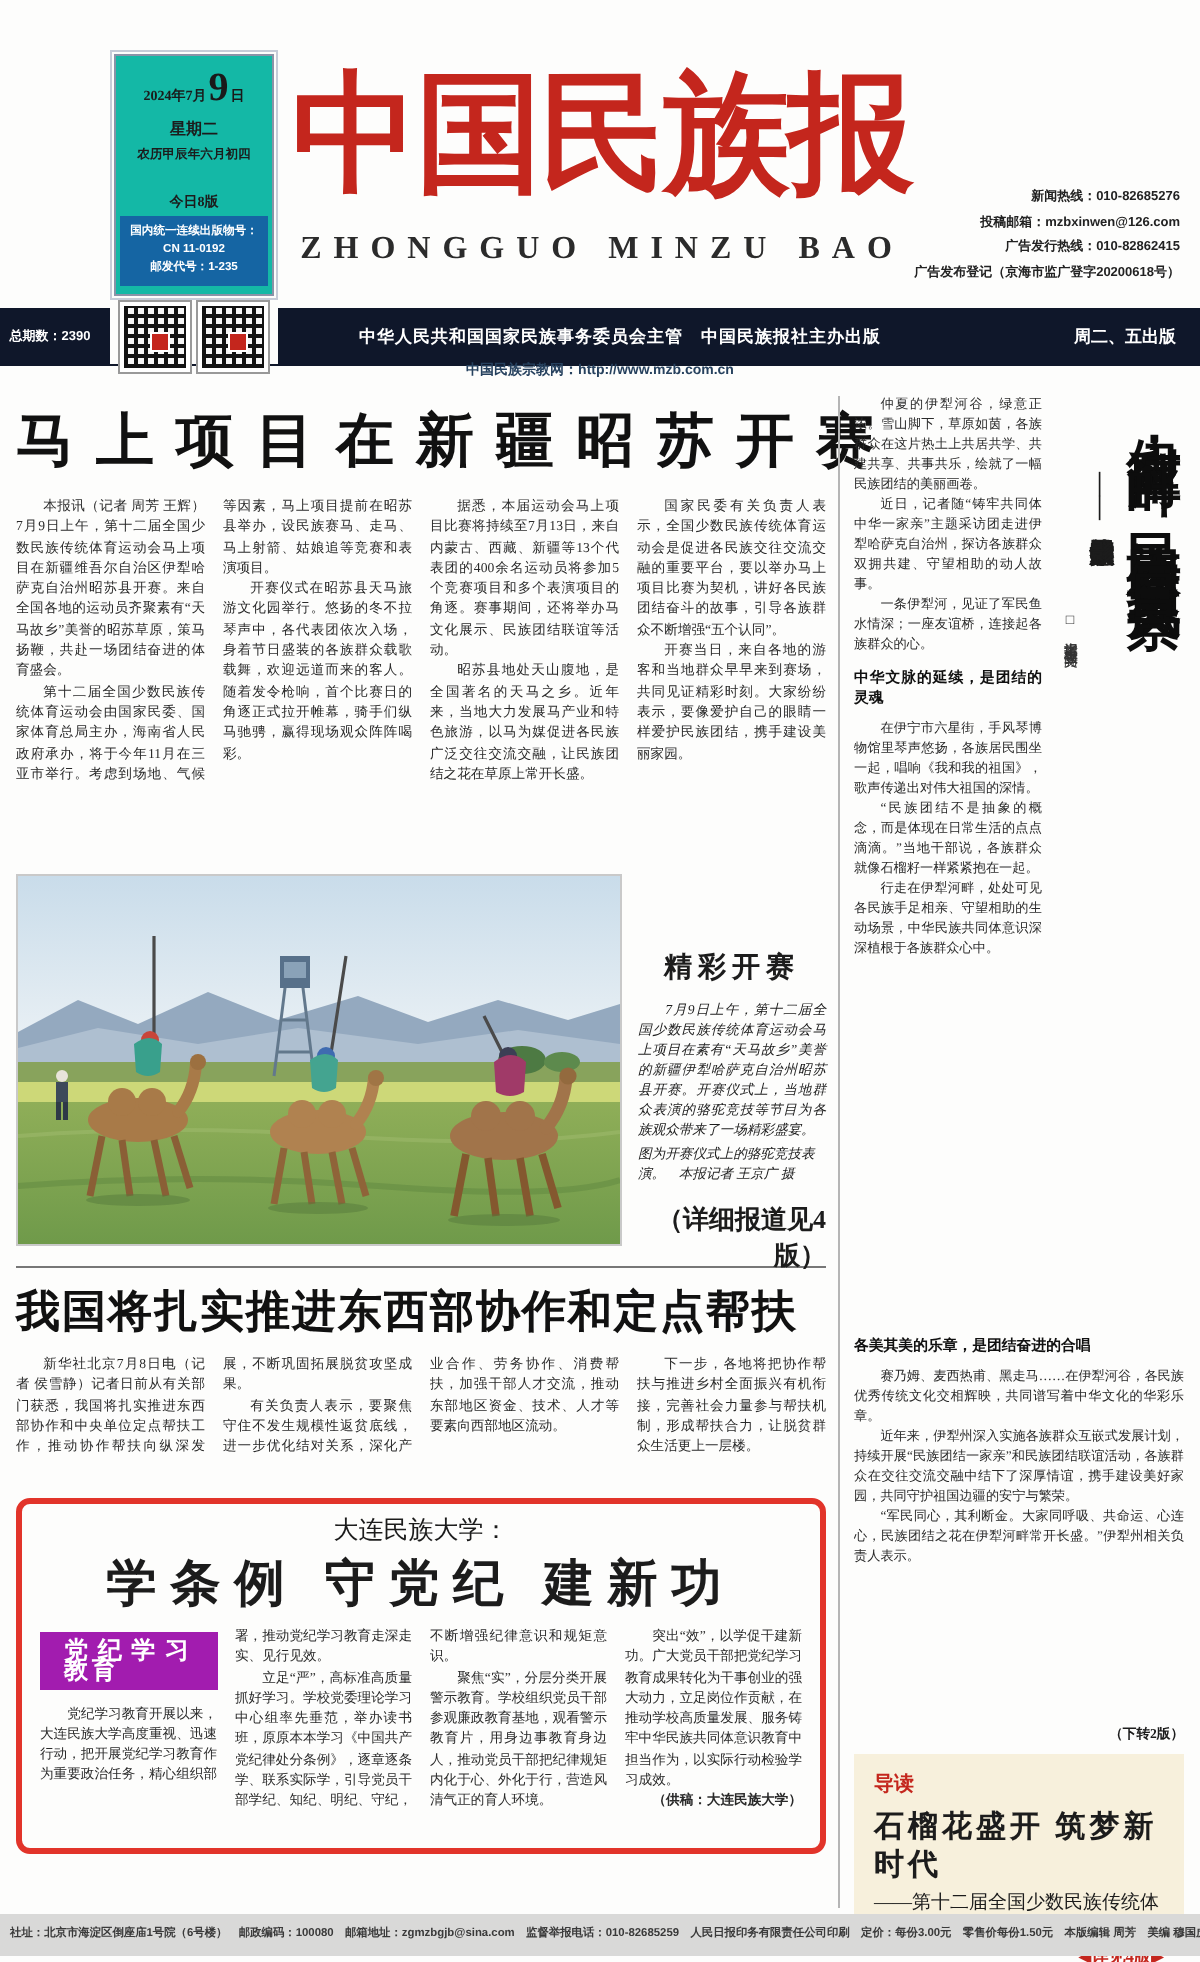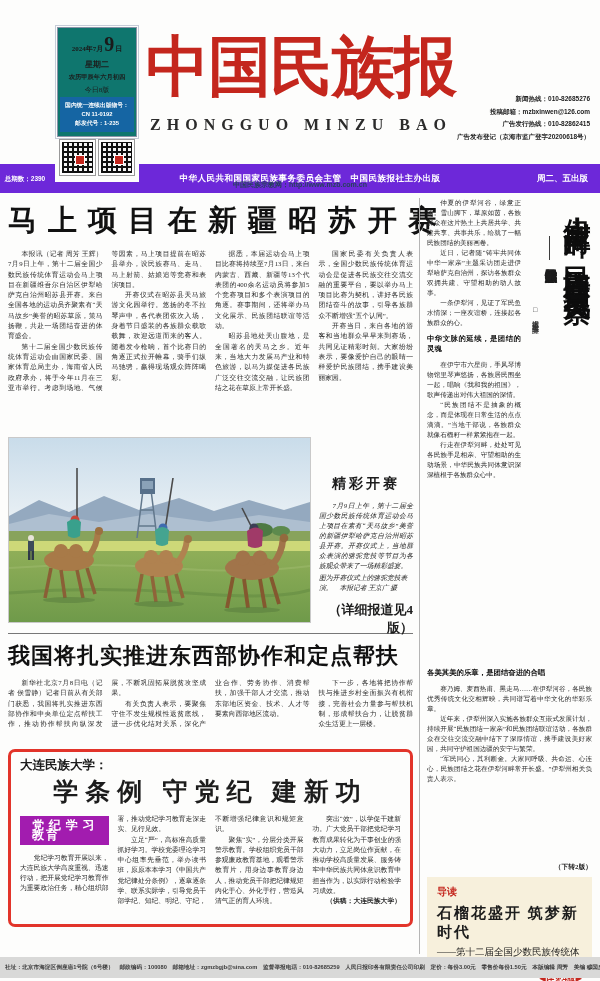--- a/index.html
+++ b/index.html
@@ -10,36 +10,36 @@
   
   .header { position:absolute; top:0; left:0; width:600px; height:196px; }
   .masthead-title { position:absolute; top:28px; left:138px; width:326px; text-align:center;
     font-size:63px; font-weight:bold; color:#c4261d; letter-spacing:-1px; line-height:78px;
     font-family:"Liberation Serif","DejaVu Serif",serif; transform:scaleY(1.04); }
   .masthead-pinyin { position:absolute; top:116px; left:138px; width:326px; text-align:center;
     font-size:16px; font-weight:bold; letter-spacing:6px; color:#2b2b2b; }
   .contacts { position:absolute; top:93px; right:10px; width:150px; text-align:right;
     font-size:6.5px; line-height:12.5px; color:#222; font-weight:bold; font-family:"Liberation Sans",sans-serif; }
 
-  .band { position:absolute; top:164px; left:0; width:600px; height:29px; background:#6d28d9; color:#fff;
+  .band { position:absolute; top:154px; left:0; width:600px; height:29px; background:#0f172a; color:#fff;
     font-family:"Liberation Sans",sans-serif; }
   .band-issue { position:absolute; left:0; top:0; width:50px; height:29px; line-height:29px; text-align:center; font-size:6.5px; font-weight:bold; }
   .band-org { position:absolute; left:140px; right:120px; top:0; height:29px; line-height:29px; text-align:center; font-size:8.5px; font-weight:bold; letter-spacing:0.5px; }
   .band-days { position:absolute; right:12px; top:0; height:29px; line-height:29px; font-size:8.5px; font-weight:bold; }
 
   .website-line { position:absolute; top:180px; left:0; width:600px; text-align:center; font-size:7px; font-weight:bold; color:#26415e; font-family:"Liberation Sans",sans-serif; }
 
   
   .datebox-col { position:absolute; top:27px; left:55px; width:84px; height:155px; background:#fdfdfc; z-index:3; padding:0 2px; }
-  .datebox { border:1px solid #8a93a8; outline:1px solid #c6ccd8; outline-offset:1px; background:#0f766e; text-align:center; padding:5px 2px 4px; }
+  .datebox { border:1px solid #8a93a8; outline:1px solid #c6ccd8; outline-offset:1px; background:#14b8a6; text-align:center; padding:5px 2px 4px; }
   .db-date { font-size:7px; font-weight:bold; color:#1a1a1a; }
   .db-day { font-size:20px; font-weight:bold; padding:0 1px; }
   .db-week { font-size:8px; font-weight:bold; margin-top:3px; }
   .db-lunar { font-size:6.3px; font-weight:bold; margin-top:3px; }
-  .db-pages { font-size:7px; font-weight:normal; margin-top:3px; }
+  .db-pages { font-size:7px; font-weight:bold; margin-top:14px; }
   .db-blue { background:#1565a3; color:#fff; font-size:5.8px; font-weight:bold; line-height:9px; padding:4px 1px; margin-top:2px; font-family:"Liberation Sans",sans-serif; }
   .qr-row { display:flex; justify-content:center; gap:4px; margin-top:3px; }
   .qr { width:35px; height:35px; border:2px solid #fff; outline:1px solid #999; position:relative; background:
     repeating-linear-gradient(0deg,#111 0 2px,transparent 2px 5px),
     repeating-linear-gradient(90deg,#111 0 2px,#f4f4f4 2px 5px); }
   .qr::after { content:""; position:absolute; left:13px; top:13px; width:8px; height:8px; background:#c4261d; border:1px solid #fff; }
 
   
   .content { position:absolute; top:198px; left:8px; width:584px; height:756px; display:flex; }
   .col-left { width:405px; }
@@ -61,21 +61,21 @@
   .caption-body { font-size:6.8px; line-height:10px; text-align:justify; font-style:italic; margin-top:8px; text-indent:2em; }
   .caption-credit { font-size:6.8px; line-height:10px; font-style:italic; margin-top:2px; }
   .caption-note { font-size:13px; font-weight:bold; text-align:right; margin-top:8px; }
 
   .rule { border:none; border-top:1.5px solid #777; margin:8px 0 7px; }
 
   .headline2 { font-size:22px; font-weight:900; letter-spacing:1px; white-space:nowrap; color:#111; }
   .second-body { height:62px; margin-top:7px; }
 
   .red-box { margin-top:9px; border:3px solid #e2342a; border-radius:7px; padding:5px 9px 6px; height:178px; overflow:hidden; }
-  .box-kicker { font-size:12.5px; font-weight:bold; }
+  .box-kicker { font-size:12.5px; font-weight:normal;text-align:center; }
   .box-headline { font-size:25px; font-weight:900; text-align:center; letter-spacing:7px; margin:1px 0 6px; white-space:nowrap; }
   .box-cols { height:112px; }
   .badge { display:inline-block; background:#a21caf; color:#fff; font-weight:900; font-size:12px; letter-spacing:2px; padding:4px 12px; margin:2px 0 8px; font-family:"Liberation Sans",sans-serif; }
   .box-credit { text-indent:0 !important; text-align:right; font-weight:bold; }
 
   
   .r-top { display:flex; height:458px; overflow:hidden; }
   .r-text { width:94px; flex:none; font-size:6.6px; line-height:10px; text-align:justify; color:#2a2a2a; overflow:hidden; }
   .r-text p { text-indent:2em; }
   .subhead { font-weight:900; font-size:7.4px; margin:6px 0; text-indent:0 !important; color:#111; }

